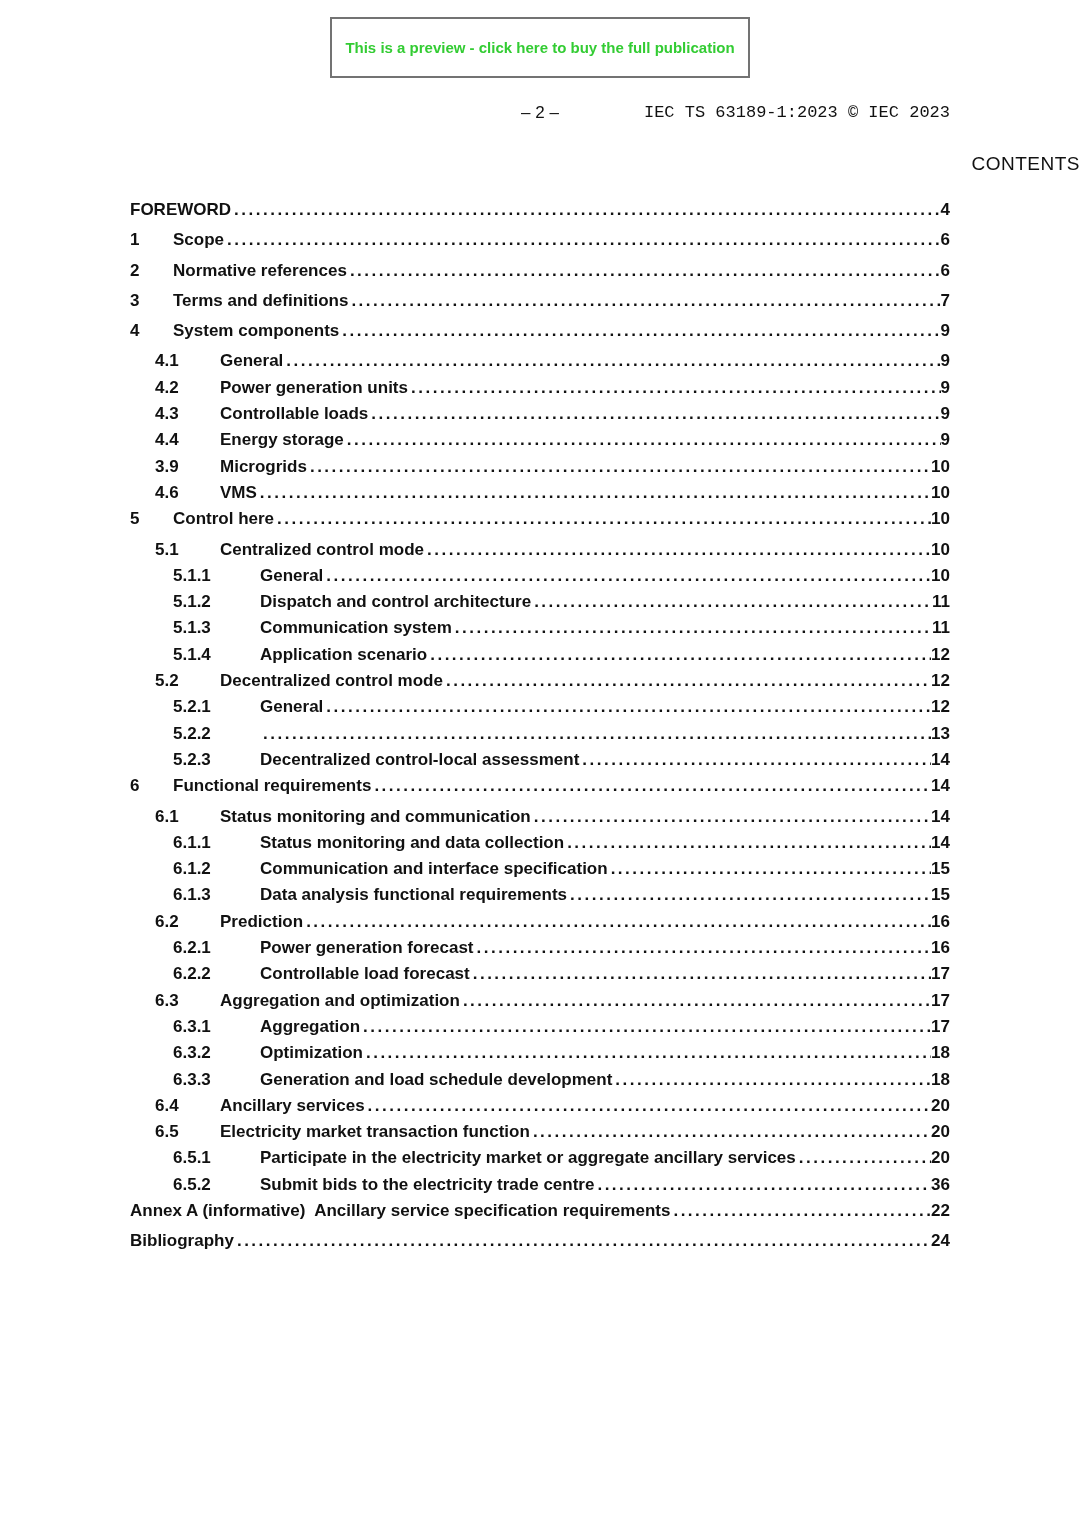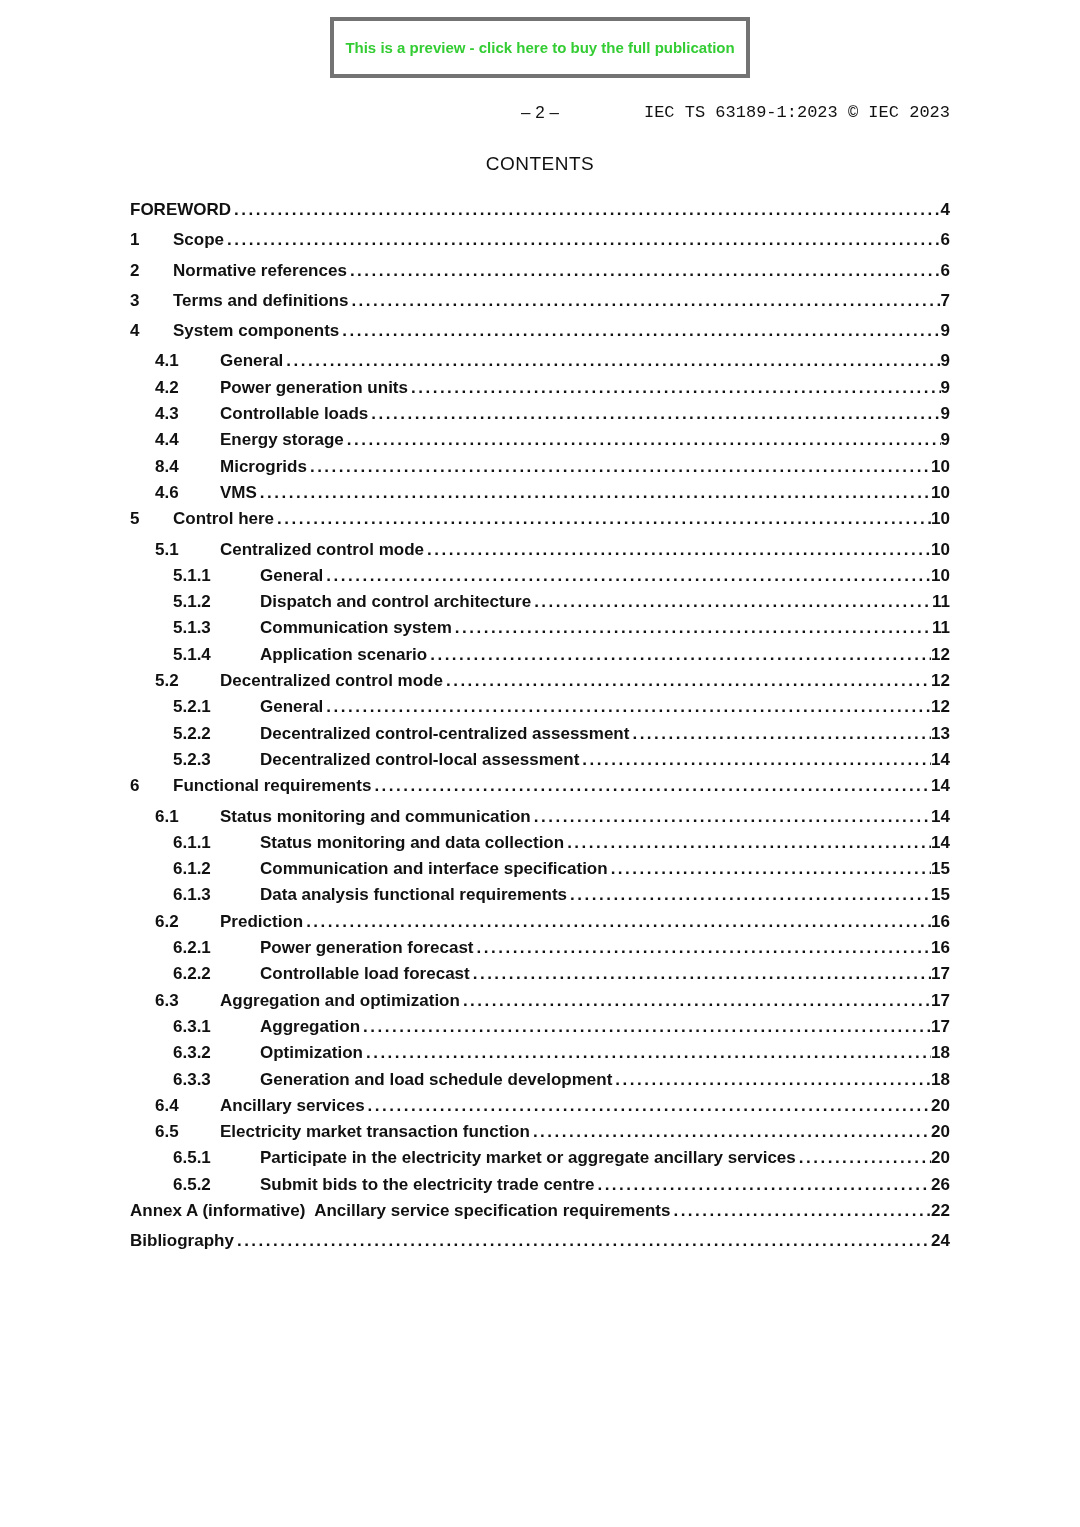--- a/index.html
+++ b/index.html
@@ -16,21 +16,21 @@
     color: #111111;
     overflow: hidden;
   }
   
   .banner {
     position: absolute;
     left: 330px;
     top: 17px;
     width: 420px;
     height: 61px;
-    border: 4px solid #737373;
+    border: 2px solid #737373;
     box-sizing: border-box;
     display: flex;
     align-items: center;
     justify-content: center;
     cursor: pointer;
     text-decoration: none;
   }
   .banner-text {
     color: #33cc33;
     font-size: 15px;
@@ -58,21 +58,21 @@
     right: 130px;
     white-space: nowrap;
     font-family: Liberation Mono, monospace;
   }
   
   .contents-title {
     position: absolute;
     left: 0;
     top: 153px;
     width: 100%;
-    text-align: center;
+    text-align: right;
     font-size: 19px;
     letter-spacing: 0.5px;
   }
   
   .toc {
     position: absolute;
     left: 130px;
     top: 197px;
     width: 820px;
     font-size: 17px;
@@ -176,21 +176,21 @@
     <span class="leader"></span>
     <span class="pagenum">9</span>
   </div>
       <div class="toc-row l2">
     <span class="num">4.4</span>
     <span class="label">Energy storage</span>
     <span class="leader"></span>
     <span class="pagenum">9</span>
   </div>
       <div class="toc-row l2">
-    <span class="num">8.4</span>
+    <span class="num">3.9</span>
     <span class="label">Microgrids</span>
     <span class="leader"></span>
     <span class="pagenum">10</span>
   </div>
       <div class="toc-row l2">
     <span class="num">4.6</span>
     <span class="label">VMS</span>
     <span class="leader"></span>
     <span class="pagenum">10</span>
   </div>
@@ -237,21 +237,20 @@
     <span class="pagenum">12</span>
   </div>
       <div class="toc-row l3">
     <span class="num">5.2.1</span>
     <span class="label">General</span>
     <span class="leader"></span>
     <span class="pagenum">12</span>
   </div>
       <div class="toc-row l3">
     <span class="num">5.2.2</span>
-    <span class="label">Decentralized control-centralized assessment</span>
     <span class="leader"></span>
     <span class="pagenum">13</span>
   </div>
       <div class="toc-row l3">
     <span class="num">5.2.3</span>
     <span class="label">Decentralized control-local assessment</span>
     <span class="leader"></span>
     <span class="pagenum">14</span>
   </div>
       <div class="toc-row l1">
@@ -341,21 +340,21 @@
       <div class="toc-row l3">
     <span class="num">6.5.1</span>
     <span class="label">Participate in the electricity market or aggregate ancillary services</span>
     <span class="leader"></span>
     <span class="pagenum">20</span>
   </div>
       <div class="toc-row l3">
     <span class="num">6.5.2</span>
     <span class="label">Submit bids to the electricity trade centre</span>
     <span class="leader"></span>
-    <span class="pagenum">26</span>
+    <span class="pagenum">36</span>
   </div>
       <div class="toc-row l0">
 
     <span class="label">Annex A (informative)  Ancillary service specification requirements</span>
     <span class="leader"></span>
     <span class="pagenum">22</span>
   </div>
       <div class="toc-row l0">
 
     <span class="label">Bibliography</span>

